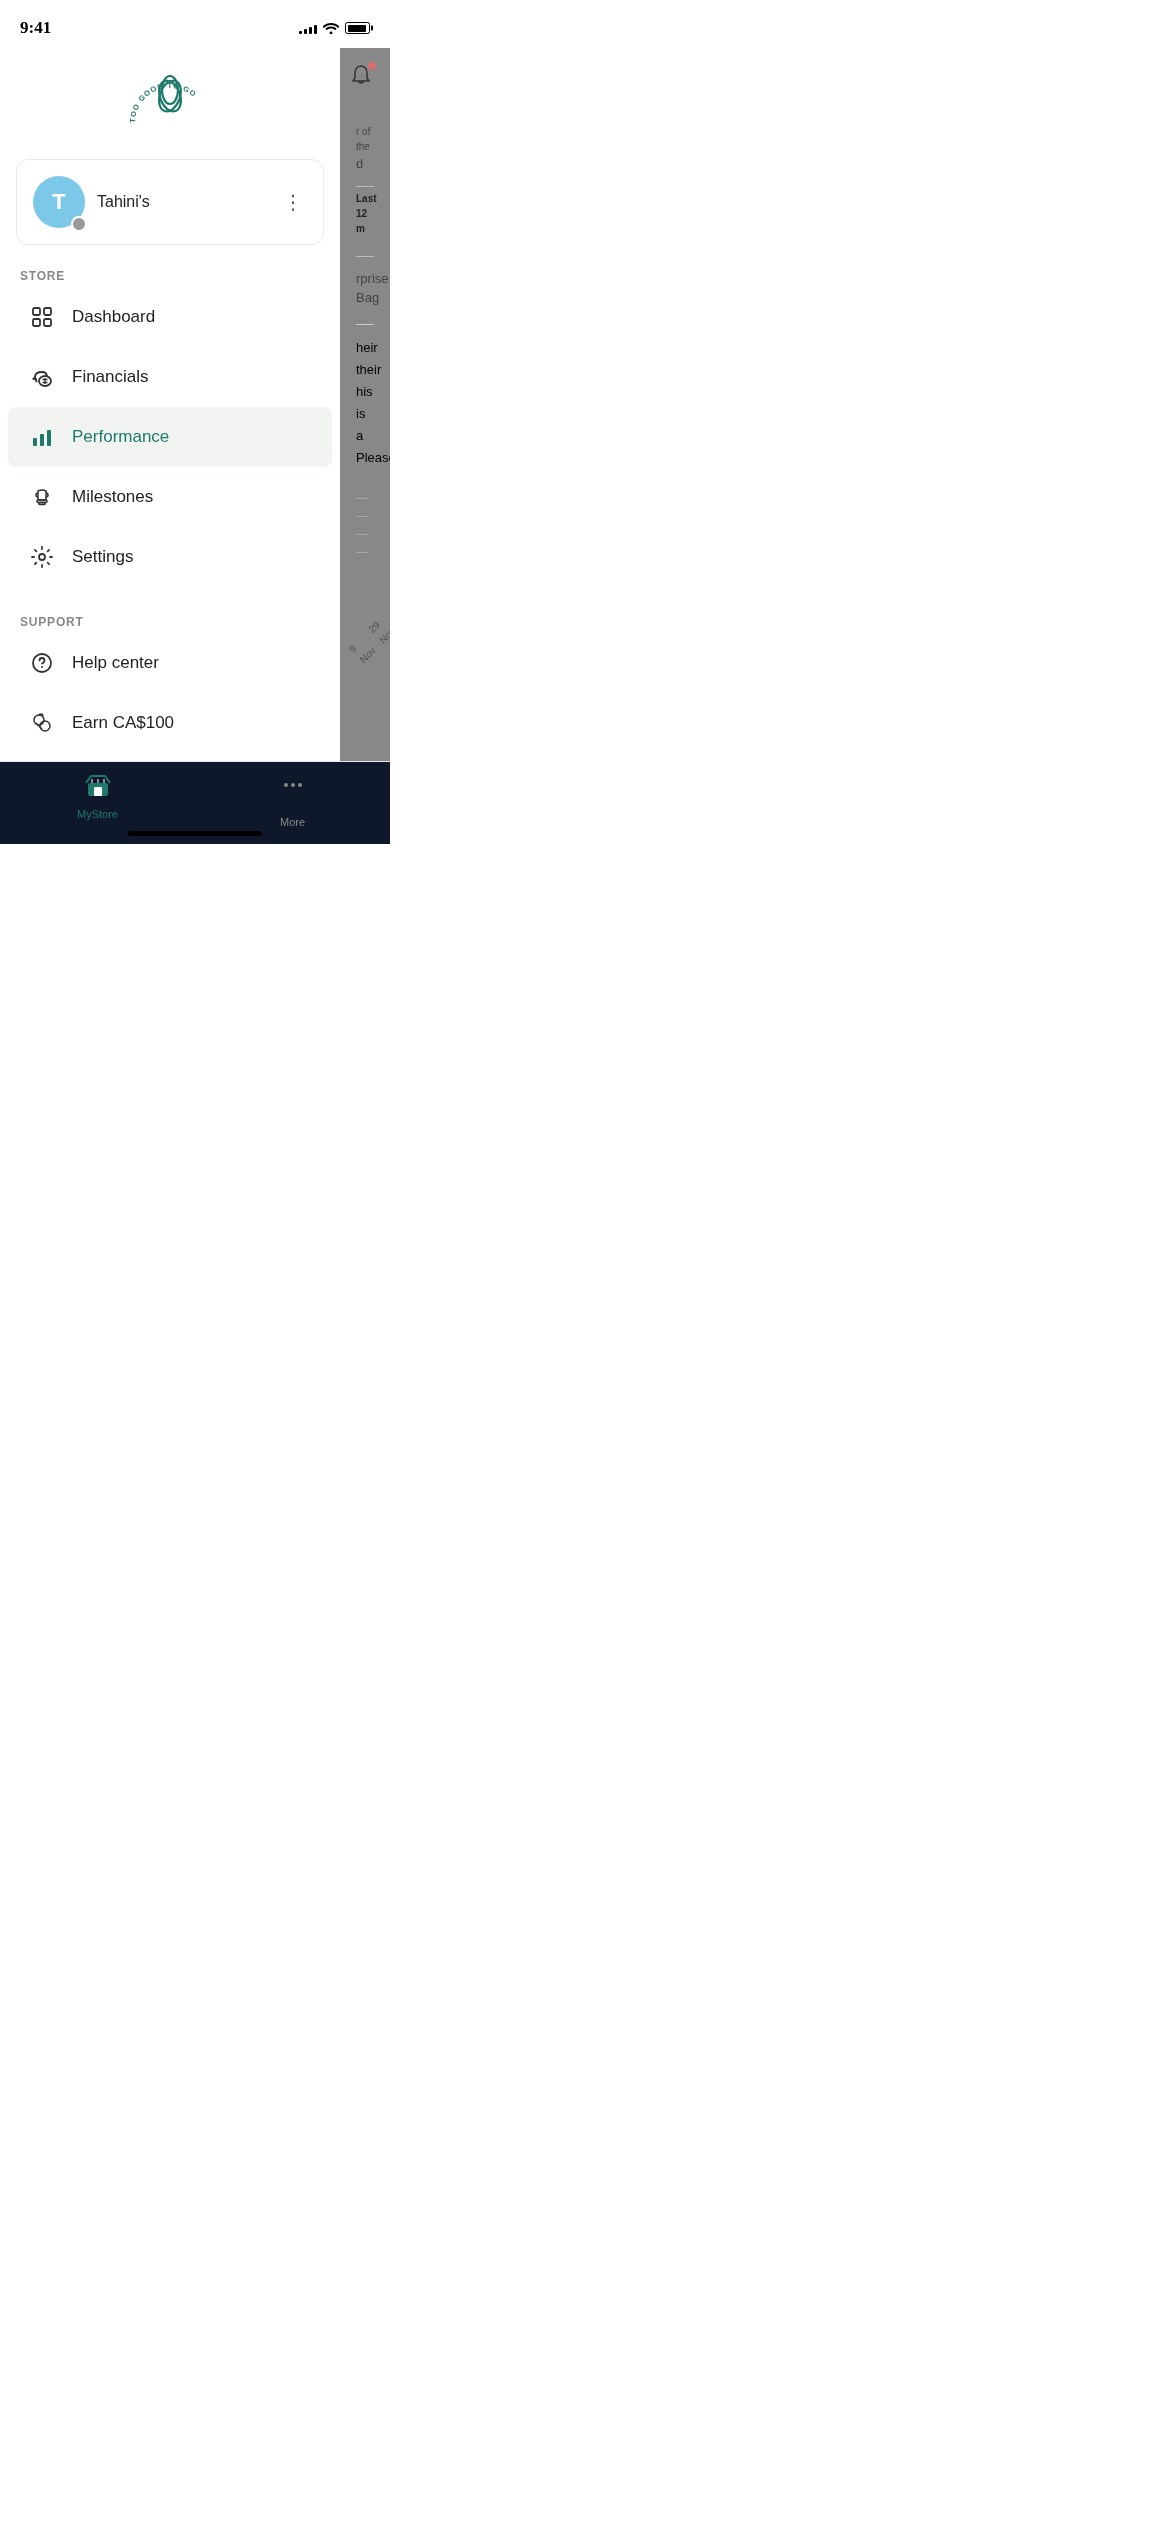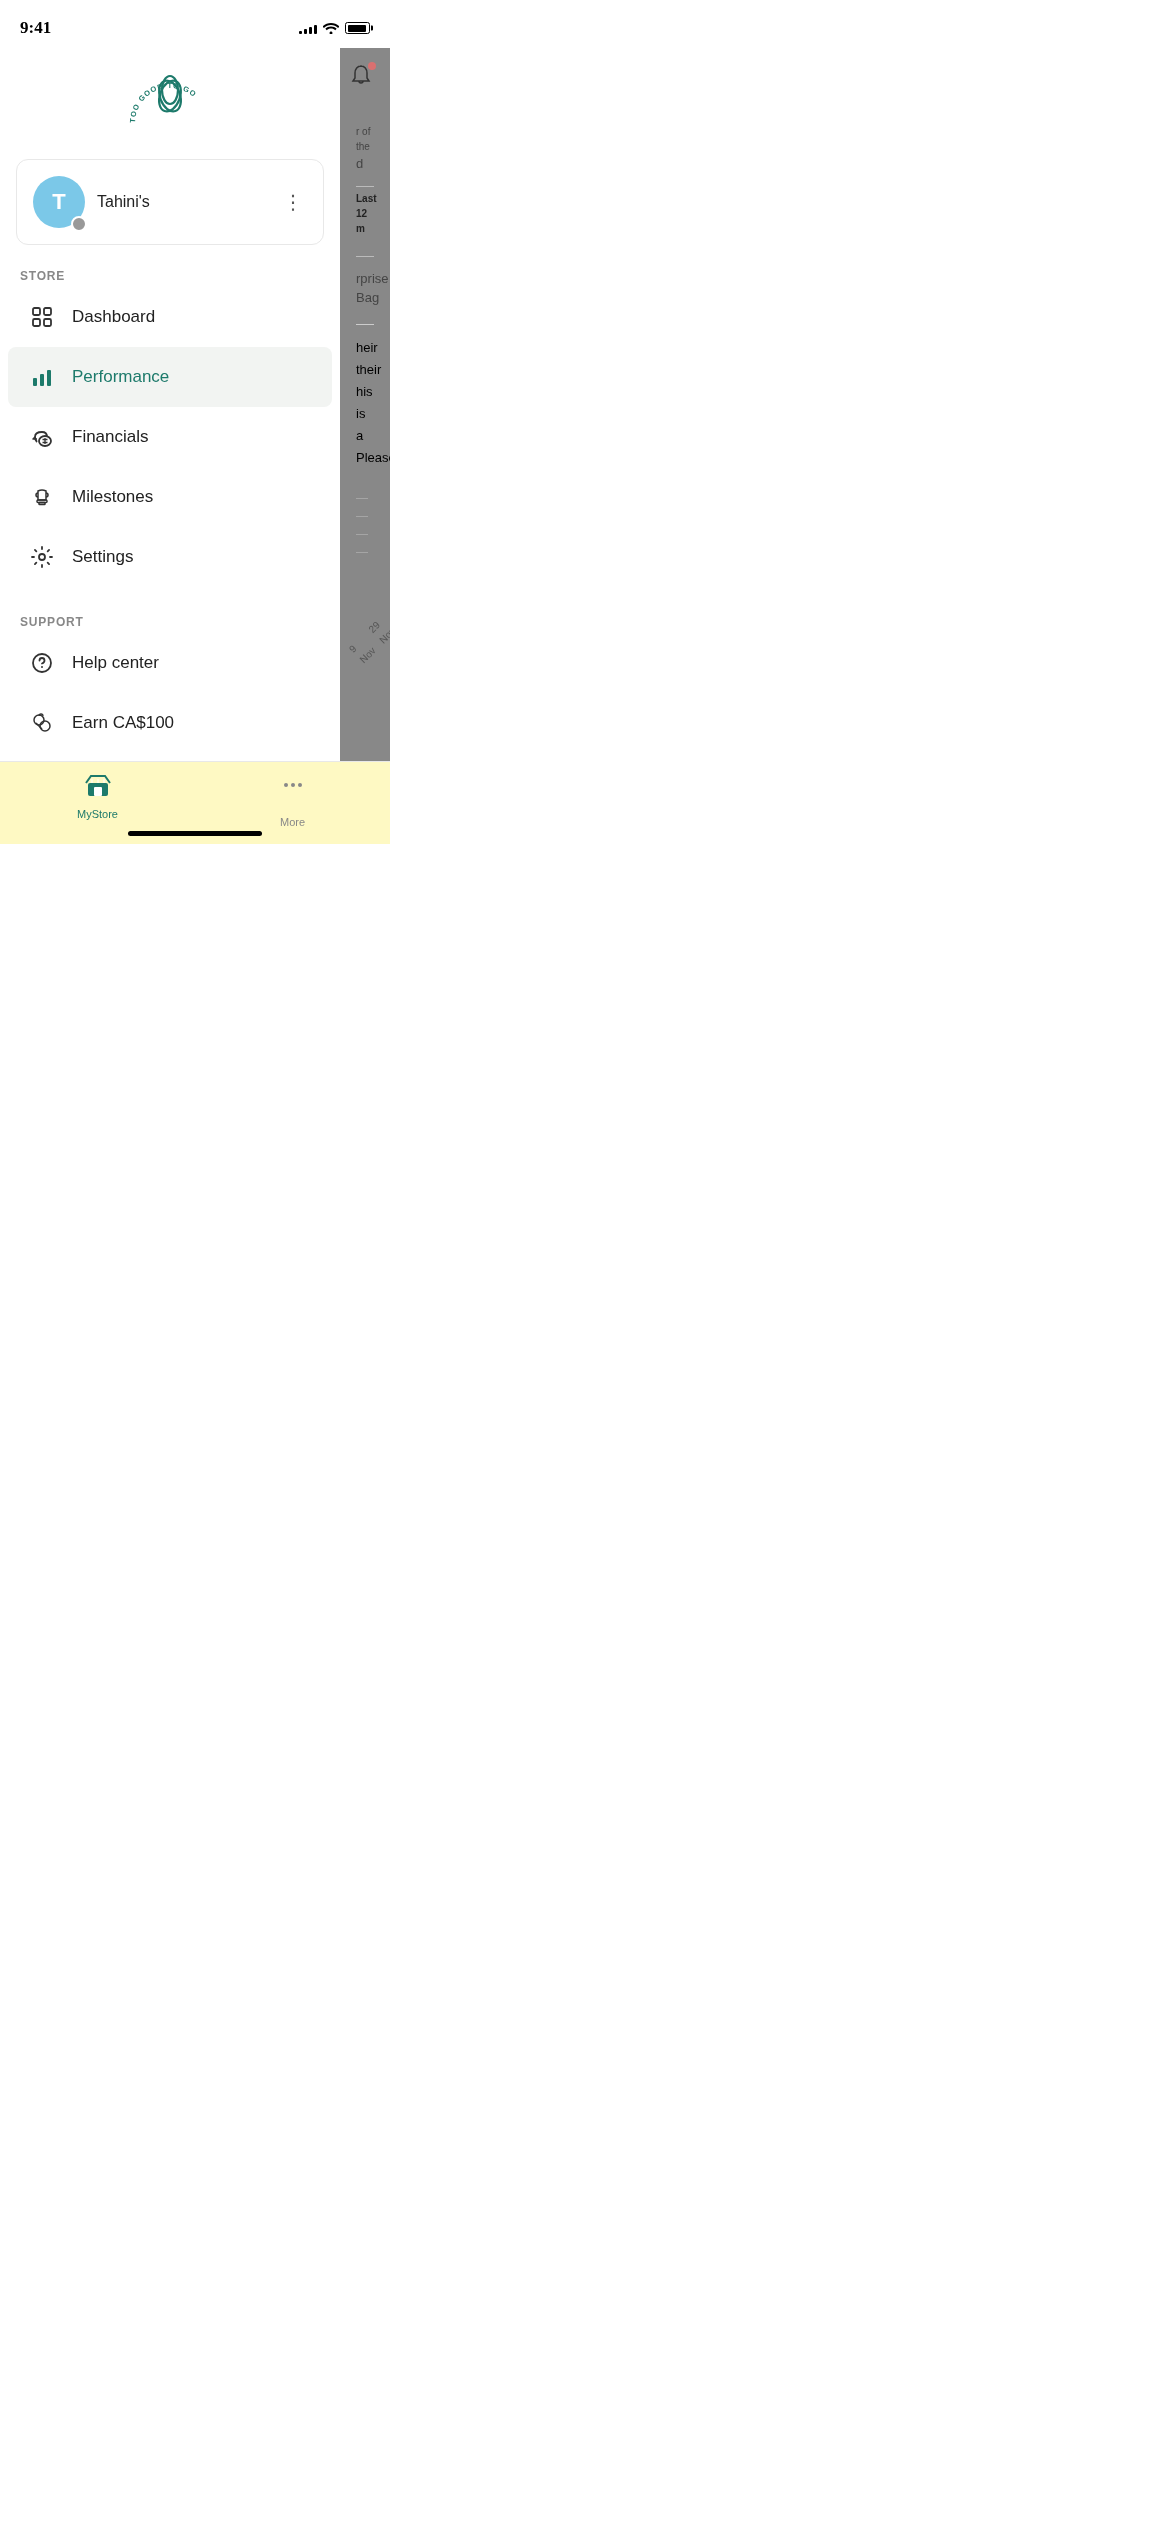--- a/index.html
+++ b/index.html
@@ -202,21 +202,21 @@
       color: #1d7a6b;
     }
 
     
     .tab-bar {
       position: absolute;
       bottom: 0;
       left: 0;
       right: 0;
       height: 83px;
-      background: #fef9c3;
+      background: #0f172a;
       border-top: 1px solid #e8e8e8;
       display: flex;
       align-items: flex-start;
       padding-top: 10px;
     }
     .tab-item {
       flex: 1;
       display: flex;
       flex-direction: column;
       align-items: center;
@@ -305,41 +305,41 @@
         <svg width="24" height="24" viewBox="0 0 24 24" fill="none">
           <rect x="3" y="3" width="7" height="7" rx="1.5" stroke="#333" stroke-width="1.8" fill="none"></rect>
           <rect x="14" y="3" width="7" height="7" rx="1.5" stroke="#333" stroke-width="1.8" fill="none"></rect>
           <rect x="3" y="14" width="7" height="7" rx="1.5" stroke="#333" stroke-width="1.8" fill="none"></rect>
           <rect x="14" y="14" width="7" height="7" rx="1.5" stroke="#333" stroke-width="1.8" fill="none"></rect>
         </svg>
       </div>
       <span class="nav-item-label">Dashboard</span>
     </div>
 
-    <div class="nav-item active">
-      <div class="nav-item-icon">
-        <svg width="24" height="24" viewBox="0 0 24 24" fill="none">
-          <rect x="3" y="13" width="4" height="8" rx="1" fill="#1d7a6b"></rect>
-          <rect x="10" y="9" width="4" height="12" rx="1" fill="#1d7a6b"></rect>
-          <rect x="17" y="5" width="4" height="16" rx="1" fill="#1d7a6b"></rect>
-        </svg>
-      </div>
-      <span class="nav-item-label">Performance</span>
-    </div>
-
     <div class="nav-item">
       <div class="nav-item-icon">
         <svg width="26" height="26" viewBox="0 0 26 26" fill="none">
           <path d="M8 18 Q6 16 6 13 Q6 8 13 8 Q18 8 18 13" stroke="#333" stroke-width="1.8" fill="none"></path>
           <path d="M6 13 L4 15 L8 15" stroke="#333" stroke-width="1.5" fill="none" stroke-linejoin="round"></path>
           <ellipse cx="16" cy="17" rx="6" ry="5" stroke="#333" stroke-width="1.8" fill="none"></ellipse>
           <path d="M16 14 L16 20 M13.5 15.5 L18.5 15.5 M13.5 18.5 L18.5 18.5" stroke="#333" stroke-width="1.3"></path>
         </svg>
       </div>
       <span class="nav-item-label">Financials</span>
+    </div>
+
+    <div class="nav-item active">
+      <div class="nav-item-icon">
+        <svg width="24" height="24" viewBox="0 0 24 24" fill="none">
+          <rect x="3" y="13" width="4" height="8" rx="1" fill="#1d7a6b"></rect>
+          <rect x="10" y="9" width="4" height="12" rx="1" fill="#1d7a6b"></rect>
+          <rect x="17" y="5" width="4" height="16" rx="1" fill="#1d7a6b"></rect>
+        </svg>
+      </div>
+      <span class="nav-item-label">Performance</span>
     </div>
 
     <div class="nav-item">
       <div class="nav-item-icon">
         <svg width="26" height="26" viewBox="0 0 26 26" fill="none">
 
           <rect x="8" y="16" width="10" height="2.5" rx="1" stroke="#333" stroke-width="1.5" fill="none"></rect>
           <rect x="10" y="18.5" width="6" height="2" rx="0.5" stroke="#333" stroke-width="1.5" fill="none"></rect>
           <path d="M9 7 L9 16 L17 16 L17 7 Q13 5 9 7Z" stroke="#333" stroke-width="1.5" fill="none"></path>
           <path d="M9 9 Q7 9 7 11 Q7 13 9 13" stroke="#333" stroke-width="1.5" fill="none"></path>

